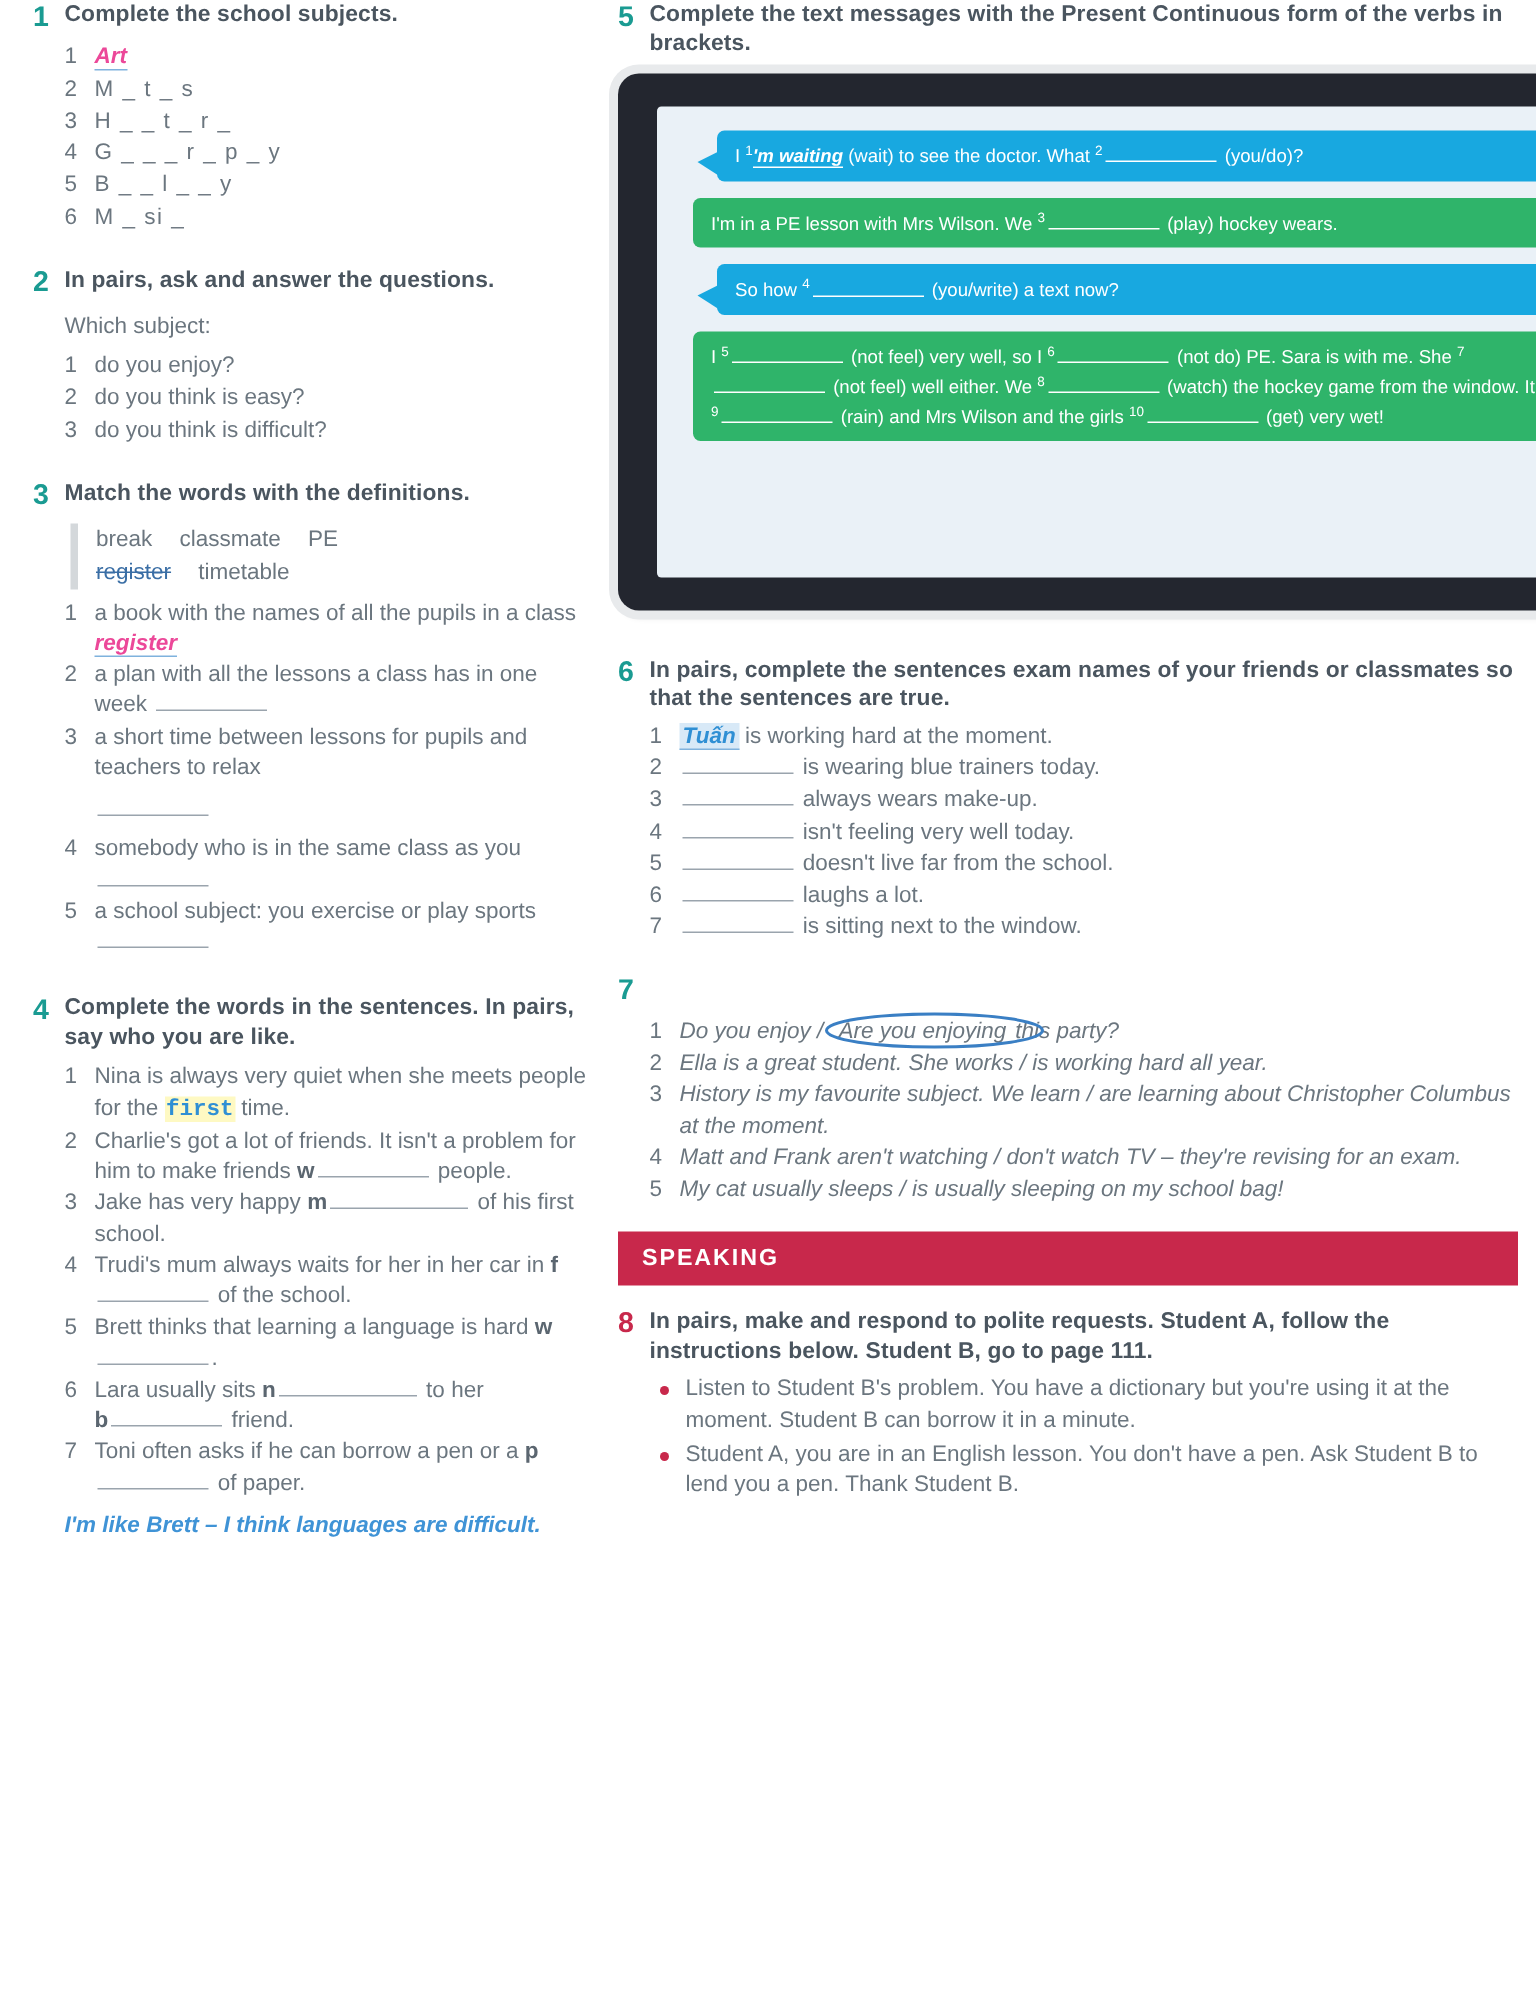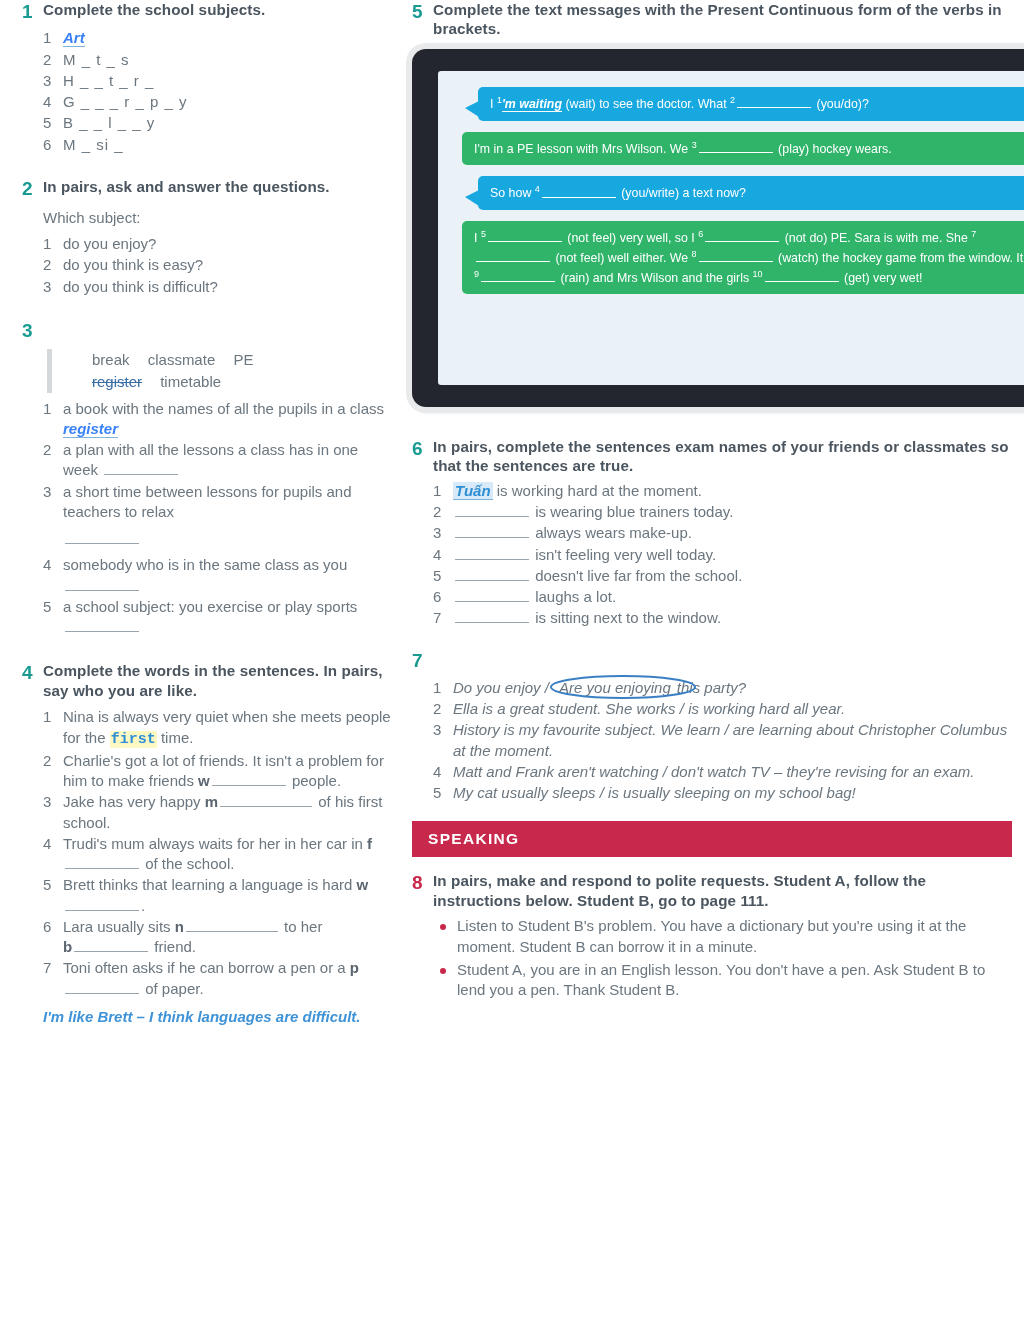--- a/index.html
+++ b/index.html
@@ -41,34 +41,34 @@
   
   .gap{
     display:inline-block;border-bottom:1.4px solid #9aa4ad;
     width:74px;height:13px;margin:0 2px;vertical-align:baseline;
   }
   .gap.lg{width:92px;}
 
   
   .lblank{letter-spacing:1px;}
 
-  .answer{color:#3b82f6;font-style:italic;font-weight:bold;
+  .answer{color:#ec4899;font-style:italic;font-weight:bold;
           border-bottom:1.5px solid #7fb2dd;}
   .answer-hl{color:#2f8fd4;font-style:italic;font-weight:bold;
           background:#d8e9f7;padding:0 2px;border-bottom:1.5px solid #7fb2dd;}
   .hl{color:#2f8fd4;font-weight:bold;background:#fef9c3;padding:0 1px;font-family:Liberation Mono, monospace;}
   .strike{color:#3a6ea5;text-decoration:line-through;
           text-decoration-color:#3a6ea5;}
   .bold{font-weight:bold;color:#5b6670;}
   .ital{font-style:italic;}
   .blue-note{color:#3f93d6;font-style:italic;font-weight:bold;
              font-size:15px;line-height:1.35;margin-top:8px;}
 
   
-  .wordbox{display:flex;margin:6px 0 6px 4px;gap:28px;}
+  .wordbox{display:flex;margin:6px 0 6px 4px;}
   .wordbox .bar{width:5px;background:#d4d8db;flex:0 0 5px;margin-right:12px;}
   .wordbox .words{font-size:15px;line-height:1.45;color:#6b767f;}
   .wordbox .words span{margin-right:14px;}
 
   
   .phone-wrap{position:relative;margin-top:10px;}
   .phone{
     position:relative;width:660px;height:358px;
     background:#23262f;border-radius:14px;
     box-shadow:0 0 0 6px #e8eaec, 2px 3px 6px rgba(0,0,0,.22);
@@ -182,20 +182,21 @@
             <span class="n">3</span>
             <span class="t">do you think is difficult?</span>
           </li>
         </ol>
       </div>
     </div>
 
     <div class="ex" style="margin-top:22px;">
       <div class="ex-head">
         <div class="ex-num">3</div>
+        <div class="ex-title">Match the words with the definitions.</div>
       </div>
       <div class="ex-body">
         <div class="wordbox">
           <div class="bar"></div>
           <div class="words">
             <span>break</span>
             <span>classmate</span>
             <span>PE</span><br>
             <span class="strike">register</span>
             <span>timetable</span>

